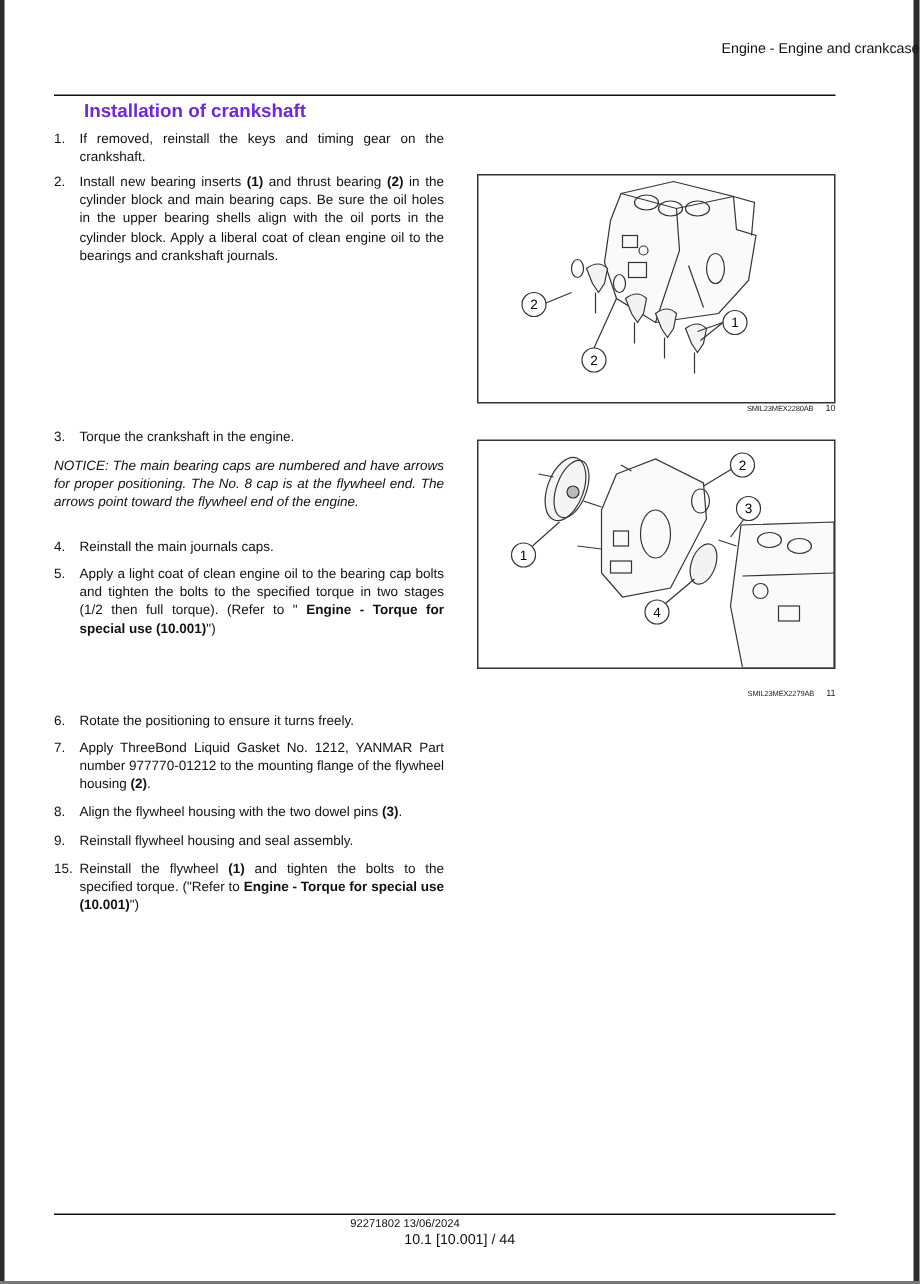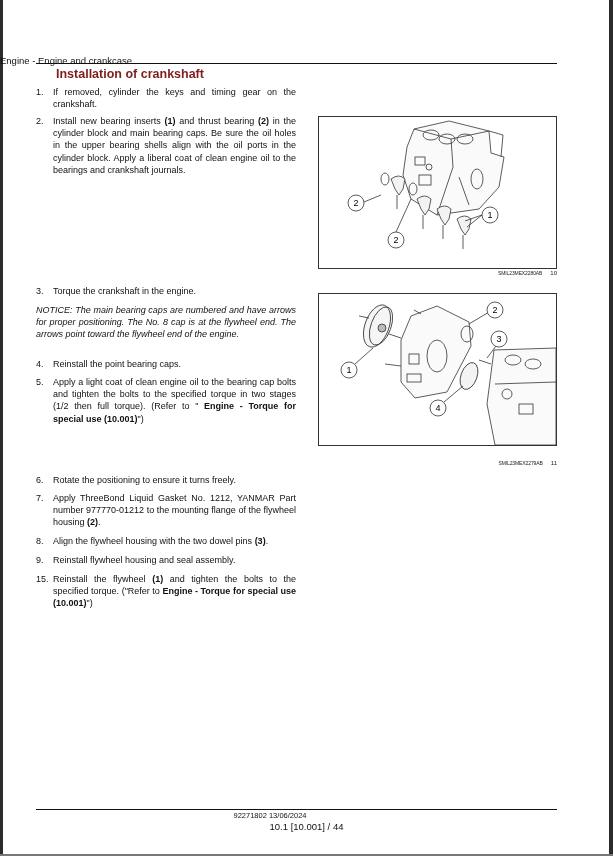--- a/index.html
+++ b/index.html
@@ -5,26 +5,26 @@
   html, body { margin: 0; padding: 0; }
   body {
     width: 613px; height: 856px; position: relative; overflow: hidden;
     background: #ffffff;
     font-family: "Liberation Sans", sans-serif; color: #111;
   }
   .edge-left { position: absolute; left: 0; top: 0; width: 3px; height: 856px; background: #2b2b2b; }
   .edge-right { position: absolute; right: 0; top: 0; width: 4px; height: 856px; background: #2b2b2b; }
   .edge-bottom { position: absolute; left: 0; bottom: 0; width: 613px; height: 2px; background: #777; }
 
-  .running-head { position: absolute; top: 27px; left: 0; width: 613px; text-align: left; font-size: 9.5px; color: #111; margin-top: 28px; }
+  .running-head { position: absolute; top: 27px; left: 0; width: 613px; text-align: right; font-size: 9.5px; color: #111; }
   .rule { position: absolute; left: 36px; width: 521px; height: 1px; background: #111; }
   .rule.top { top: 63px; }
   .rule.bottom { top: 809px; }
 
-  .section-title { position: absolute; top: 67px; left: 36px; font-size: 12.5px; font-weight: bold; color: #7f1d1d; padding-left: 20px; }
+  .section-title { position: absolute; top: 67px; left: 36px; font-size: 12.5px; font-weight: bold; color: #6d28d9; padding-left: 20px; }
 
   .col { position: absolute; left: 36px; width: 260px; font-size: 9px; line-height: 12.2px; }
   .step { position: absolute; left: 0; width: 260px; }
   .step .num { position: absolute; left: 0; top: 0; width: 16px; }
   .step .body { margin-left: 17px; text-align: justify; }
   .step b { font-weight: bold; }
   .notice { position: absolute; left: 0; width: 260px; font-style: italic; text-align: justify; }
 
   .figure { position: absolute; left: 318px; width: 237px; border: 1px solid #333; background: #fff; }
   .fig1 { top: 116px; height: 151px; }
@@ -49,34 +49,34 @@
 <div class="edge-bottom"></div>
 
 <div class="running-head">Engine - Engine and crankcase</div>
 <div class="rule top"></div>
 
 <div class="section-title">Installation of crankshaft</div>
 
 <div class="col">
   <div class="step" style="top:86px">
       <span class="num">1.</span>
-      <div class="body">If removed, cylinder the keys and timing gear on the crankshaft.</div>
+      <div class="body">If removed, reinstall the keys and timing gear on the crankshaft.</div>
     </div>
   <div class="step" style="top:115px">
       <span class="num">2.</span>
       <div class="body">Install new bearing inserts <b>(1)</b> and thrust bearing <b>(2)</b> in the cylinder block and main bearing caps. Be sure the oil holes in the upper bearing shells align with the oil ports in the cylinder block. Apply a liberal coat of clean engine oil to the bearings and crankshaft journals.</div>
     </div>
   <div class="step" style="top:285px">
       <span class="num">3.</span>
       <div class="body">Torque the crankshaft in the engine.</div>
     </div>
   <div class="notice" style="top:304px">NOTICE: The main bearing caps are numbered and have arrows for proper positioning.  The No.  8 cap is at the flywheel end.  The arrows point toward the flywheel end of the engine.</div>
   <div class="step" style="top:358px">
       <span class="num">4.</span>
-      <div class="body">Reinstall the point bearing caps.</div>
+      <div class="body">Reinstall the main journals caps.</div>
     </div>
   <div class="step" style="top:376px">
       <span class="num">5.</span>
       <div class="body">Apply a light coat of clean engine oil to the bearing cap bolts and tighten the bolts to the specified torque in two stages (1/2 then full torque). (Refer to " <b>Engine - Torque for special use (10.001)</b>")</div>
     </div>
   <div class="step" style="top:474px">
       <span class="num">6.</span>
       <div class="body">Rotate the positioning to ensure it turns freely.</div>
     </div>
   <div class="step" style="top:492px">

